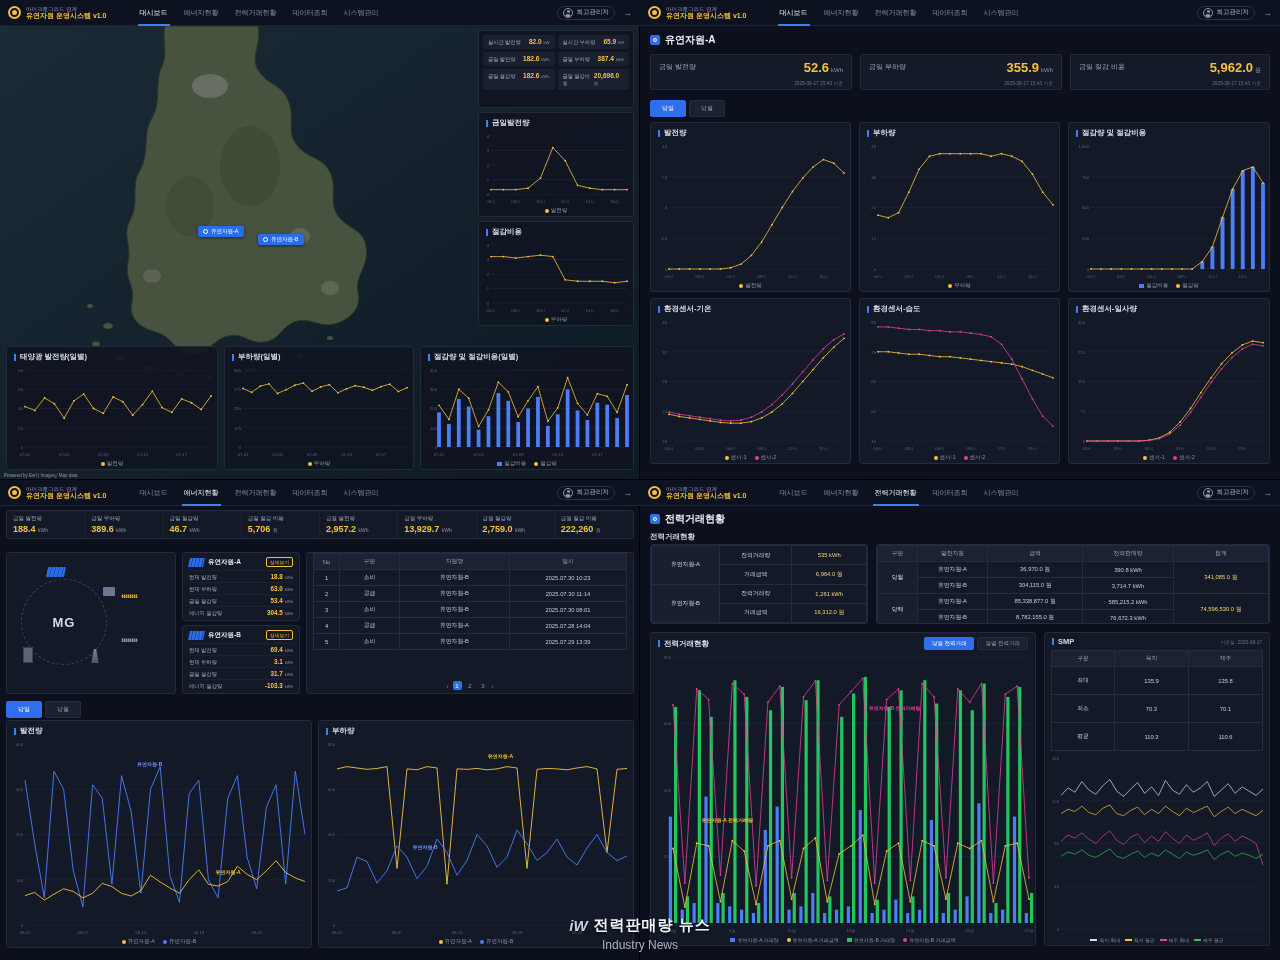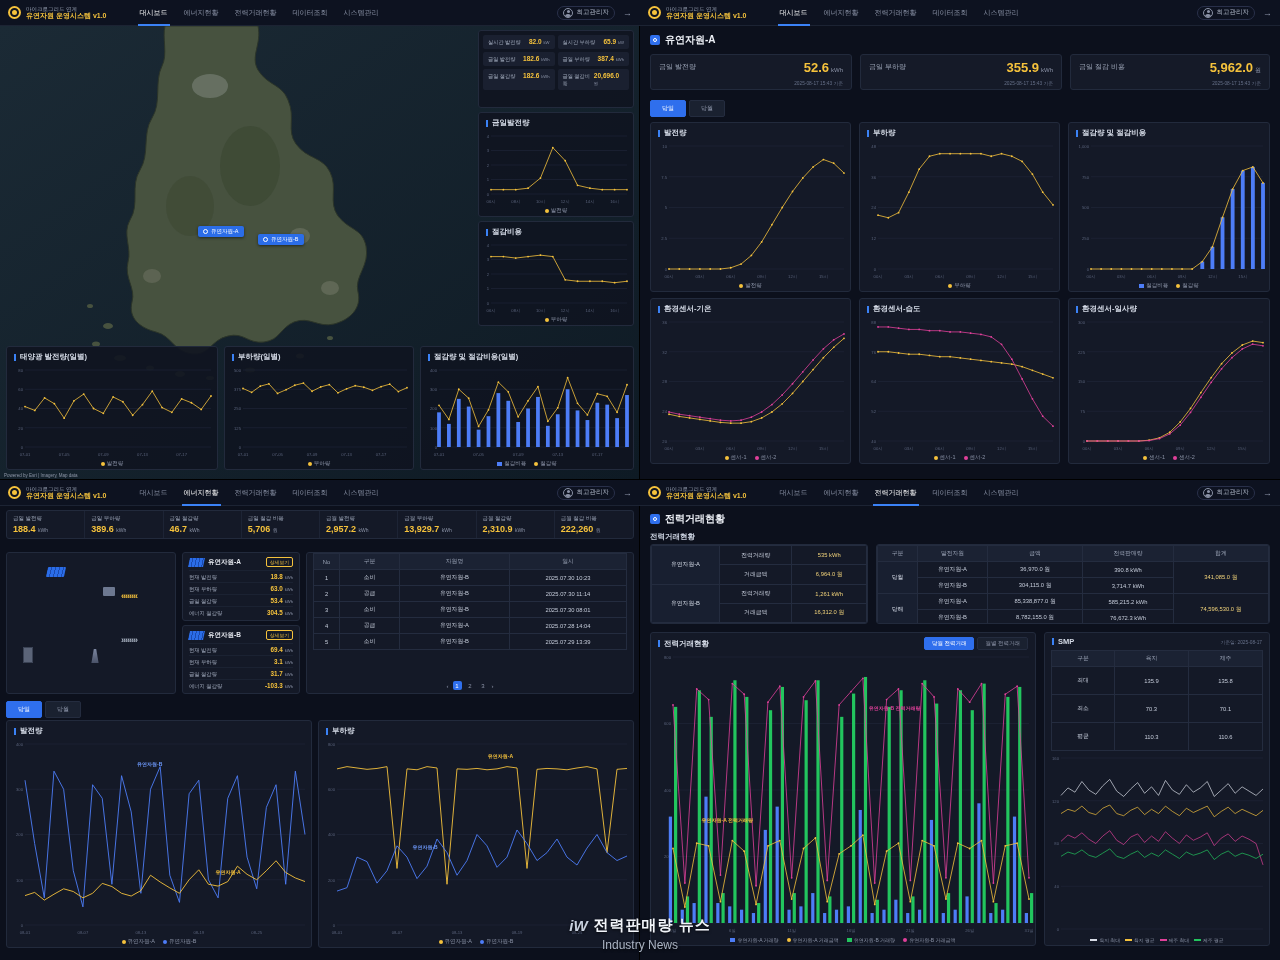--- a/index.html
+++ b/index.html
@@ -845,30 +845,33 @@
     <div class="kitem">
           <div class="kl">금월 발전량</div>
           <div class="kv"><span>2,957.2</span> <small>kWh</small></div>
         </div>
     <div class="kitem">
           <div class="kl">금월 부하량</div>
           <div class="kv"><span>13,929.7</span> <small>kWh</small></div>
         </div>
     <div class="kitem">
           <div class="kl">금월 절감량</div>
-          <div class="kv"><span>2,310.9</span> <small>kWh</small></div>
+          <div class="kv"><span>2,759.0</span> <small>kWh</small></div>
         </div>
     <div class="kitem">
           <div class="kl">금월 절감 비용</div>
           <div class="kv"><span>222,260</span> <small>원</small></div>
         </div>
   </div>
 
   <div class="panel" style="left:6px;top:72px;width:170px;height:142px">
     <div style="position:relative;flex:1">
+      <div class="mgcircle">
+        <span class="mgtext">MG</span>
+      </div>
       <div class="micon i-solar" style="left:40px;top:14px"></div>
       <div class="micon i-bldg" style="left:16px;top:94px"></div>
       <div class="micon i-twr" style="left:82px;top:96px"></div>
       <div class="micon i-house" style="left:96px;top:34px"></div>
       <div class="chev" style="left:114px;top:38px;color:#f5c23c">««««</div>
       <div class="chev" style="left:114px;top:82px;color:#aab3c2">»»»»</div>
     </div>
   </div>
 
   <div class="rcard" style="left:182px;top:72px;width:118px;height:69px">

